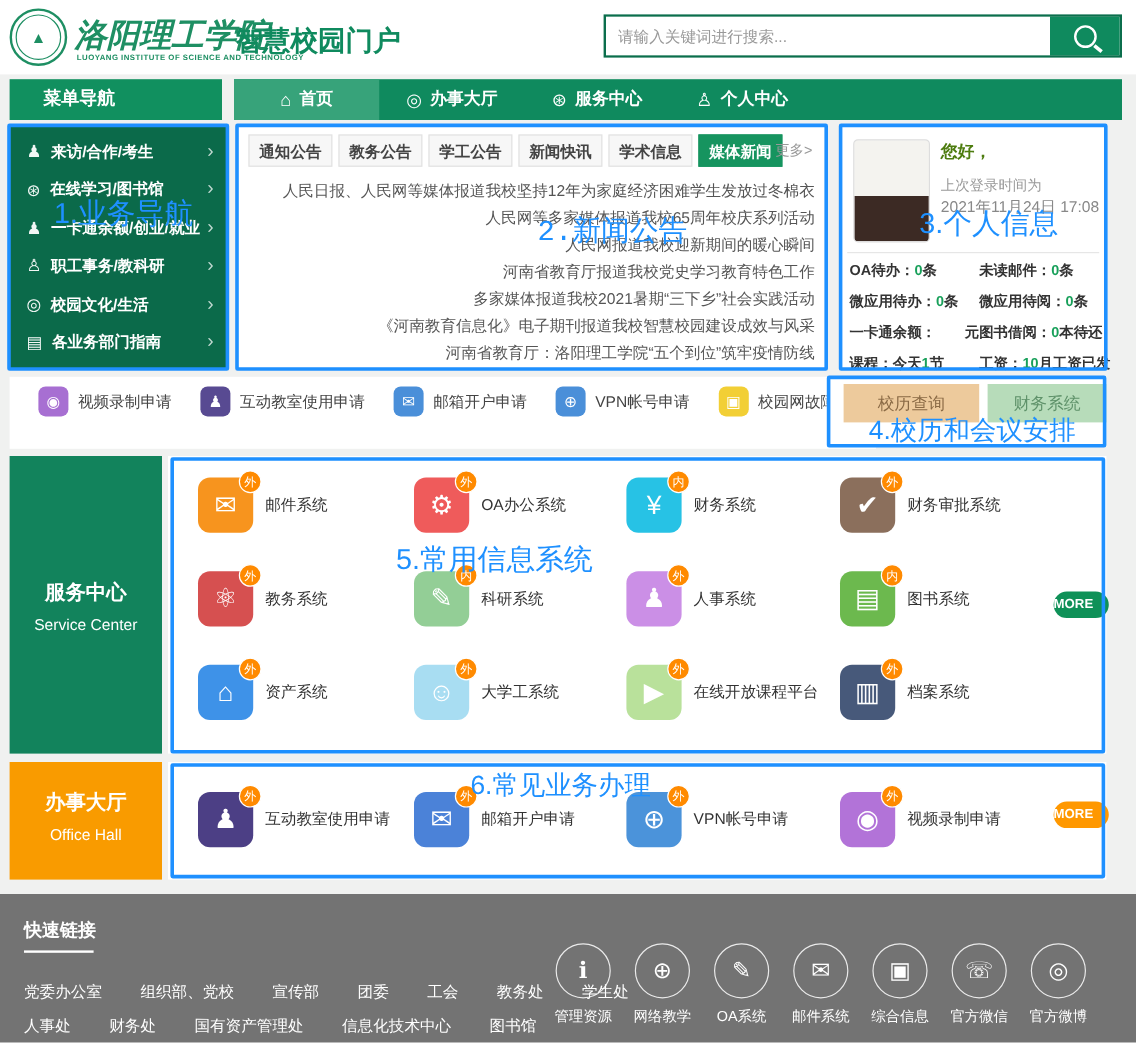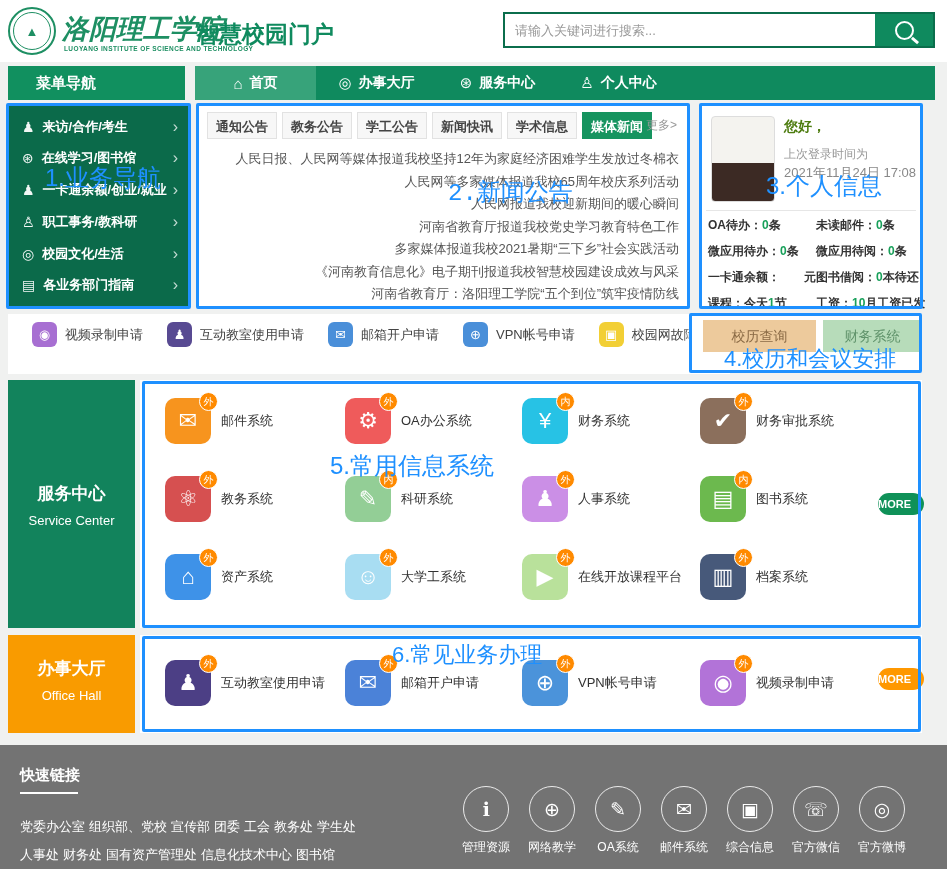--- a/index.html
+++ b/index.html
@@ -68,21 +68,21 @@
   .oh-panel{left:140px;top:635px;width:782px;height:98px;background:#fff;}
   .app{position:absolute;display:flex;align-items:center;gap:10px;cursor:pointer;}
   .app-icon{width:46px;height:46px;border-radius:10px;display:flex;align-items:center;justify-content:center;color:#fff;font-size:22px;position:relative;flex:none;}
   .badge{position:absolute;top:-6px;right:-7px;width:17px;height:17px;border-radius:50%;background:#ff8a00;color:#fff;font-size:10px;font-style:normal;display:flex;align-items:center;justify-content:center;border:1px solid #fff;}
   .app-label{font-size:13px;color:#333;white-space:nowrap;}
   .more-pill{position:absolute;width:46px;height:22px;line-height:22px;border-radius:11px;color:#fff;font-size:11px;font-weight:bold;text-align:left;cursor:pointer;}
   
   .footer{left:0;top:745px;width:947px;height:124px;background:#737373;color:#fff;}
   .ql-title{position:absolute;left:20px;top:21px;font-size:15px;font-weight:bold;}
   .ql-line{position:absolute;left:20px;top:47px;width:58px;height:2px;background:#fff;}
-  .ql-row{position:absolute;left:20px;display:flex;gap:4px;}
+  .ql-row{position:absolute;left:20px;display:flex;gap:32px;}
   .ql-link{font-size:13px;color:#fff;white-space:nowrap;cursor:pointer;}
   .f-icons{position:absolute;left:458px;top:41px;display:flex;gap:10px;}
   .f-item{width:56px;display:flex;flex-direction:column;align-items:center;gap:7px;cursor:pointer;}
   .f-circle{width:44px;height:44px;border:1.5px solid rgba(255,255,255,.85);border-radius:50%;display:flex;align-items:center;justify-content:center;font-size:19px;color:#fff;}
   .f-label{font-size:12px;color:#fff;white-space:nowrap;}
   
   .ann-box{position:absolute;border:3px solid #1e90ff;border-radius:2px;box-sizing:border-box;pointer-events:none;z-index:30;}
   .ann-label{position:absolute;color:#1e90ff;font-size:24px;z-index:31;pointer-events:none;white-space:nowrap;}
   .ann-label.sm{font-size:22px;}
 </style>

